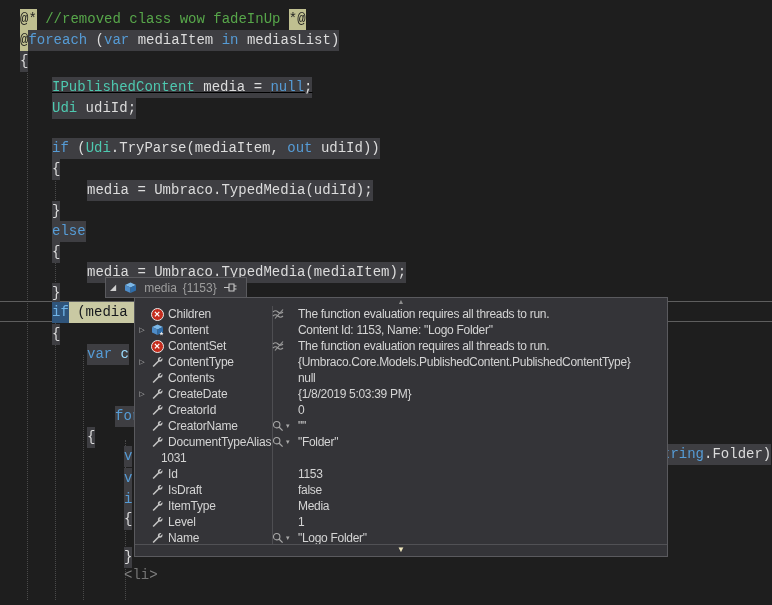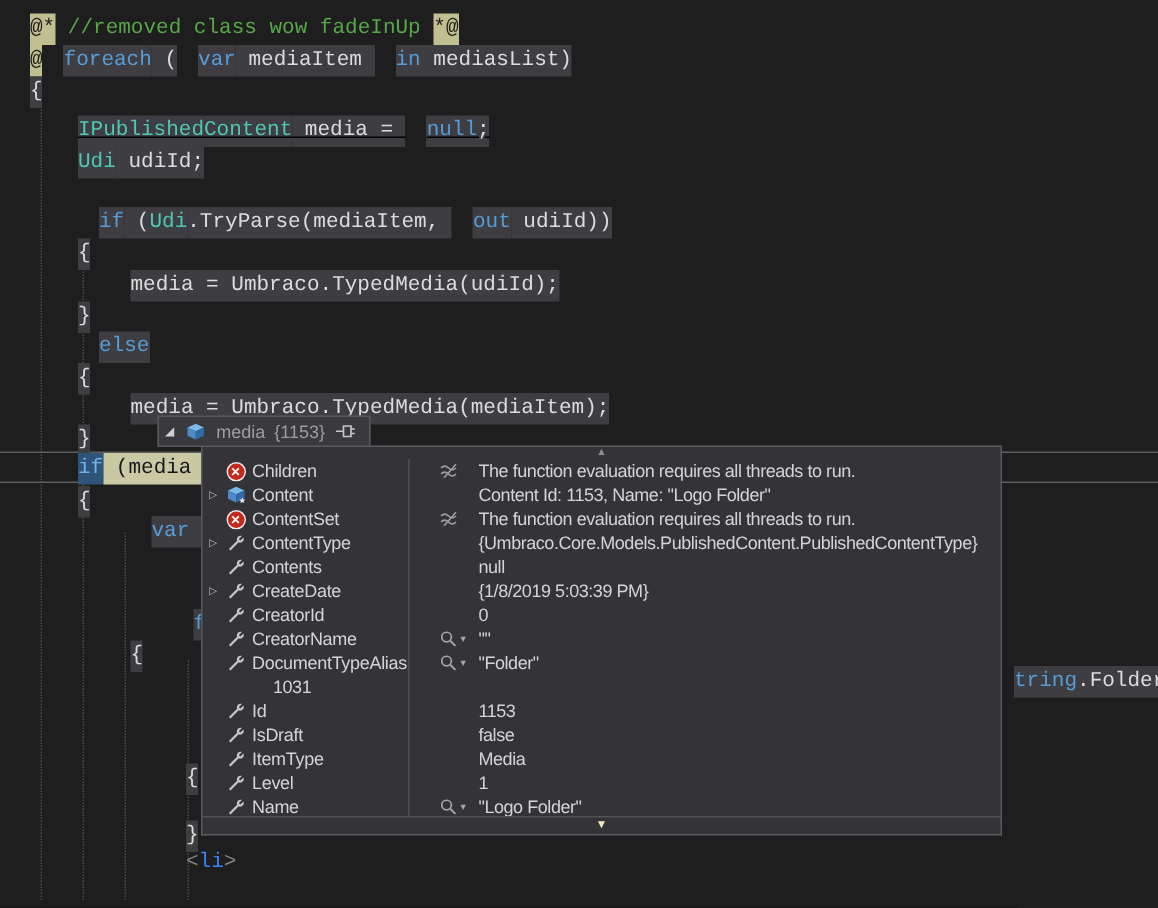--- a/index.html
+++ b/index.html
@@ -6,27 +6,27 @@
   #screen{position:relative;width:772px;height:605px;background:var(--editor-bg,#1E1E1E);
     overflow:hidden;font-family:"Liberation Mono","DejaVu Sans Mono",monospace;}
   
   .guide{position:absolute;width:0;border-left:1px dotted #4A4A4A;}
   
   #cur-line{position:absolute;left:0;right:0;top:301px;height:21px;
     border-top:1px solid #5E5E5E;border-bottom:1px solid #5E5E5E;box-sizing:border-box;}
   
   .code-line{position:absolute;height:21px;line-height:21px;font-size:14px;white-space:pre;}
   .seg{white-space:pre;padding:2px 0 3px 0;}
-  .kw{color:var(--kw,#569CD6);margin-left:14px;}
+  .kw{color:var(--kw,#569CD6);}
   .ty{color:var(--ty,#4EC9B0);}
   .cm{color:var(--cm,#57A64A);}
   .pl{color:var(--pl,#DCDCDC);}
   .lb{color:#9CDCFE;}
   .tagd{color:#808080;}
-  .tag{color:#3b82f6;}
+  .tag{color:#737373;}
   .g{background:var(--code-bg,#3E3E42);}
   .rz{background:var(--razor-bg,#BFBF90);color:#1E1E1E;}
   .cs{background:var(--cur-bg,#C9C9A3);color:#16181D;}
   .pad{padding-right:18px;}
   .ifsel{background:#2F547A;color:#6FB4E8;}
   
   #tip-header{position:absolute;left:105px;top:277px;height:21px;display:flex;align-items:center;
     gap:6px;padding:0 8px 0 4px;background:#3A3A3E;border:1px solid #5A5A5E;box-sizing:border-box;
     font-family:"Liberation Sans","DejaVu Sans",sans-serif;font-size:12px;color:#9D9D9D;z-index:6;}
   #tip-header .hexp{color:#CFCFCF;font-size:8px;}
@@ -37,21 +37,21 @@
   #scroll-up{position:absolute;left:0;right:0;top:0;height:8px;text-align:center;
     font-size:7px;line-height:8px;color:#8E8E8E;}
   #scroll-dn{position:absolute;left:0;right:0;bottom:0;height:11px;text-align:center;
     font-size:8px;line-height:10px;color:var(--pin-arrow,#EDE5BC);border-top:1px solid #515155;}
   #tip-rows{position:absolute;left:0;top:8px;right:0;}
   .trow{display:flex;height:16px;align-items:center;overflow:hidden;}
   .ncell{width:137px;display:flex;align-items:center;flex:none;overflow:hidden;}
   .exp{width:14px;text-align:center;color:#BDBDBD;font-size:7px;flex:none;}
   .nicon{width:16px;flex:none;display:flex;align-items:center;justify-content:center;}
   .nlabel{padding-left:3px;white-space:nowrap;letter-spacing:-0.2px;}
-  .vcell{flex:1;display:flex;align-items:center;overflow:hidden;padding-left:21px;}
+  .vcell{flex:1;display:flex;align-items:center;overflow:hidden;padding-left:0;}
   .vicon{width:26px;flex:none;display:flex;align-items:center;}
   .vlabel{white-space:nowrap;letter-spacing:-0.3px;}
   .err{width:13px;height:13px;border-radius:50%;background:#C42B1C;border:1px solid #E9E9E9;
     box-sizing:border-box;color:#fff;font-size:8px;font-weight:bold;line-height:11px;text-align:center;
     font-family:"Liberation Sans",sans-serif;}
   svg{display:block;}
   .mag-drop{color:#A8A8A8;font-size:7px;margin-left:2px;}
 </style>
 </head>
 <body>

